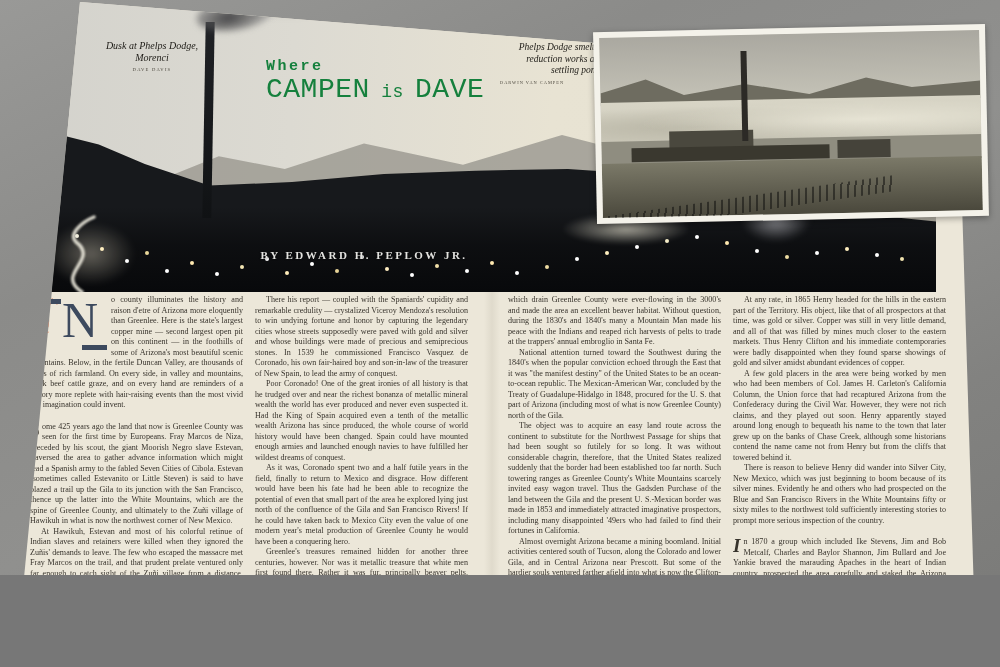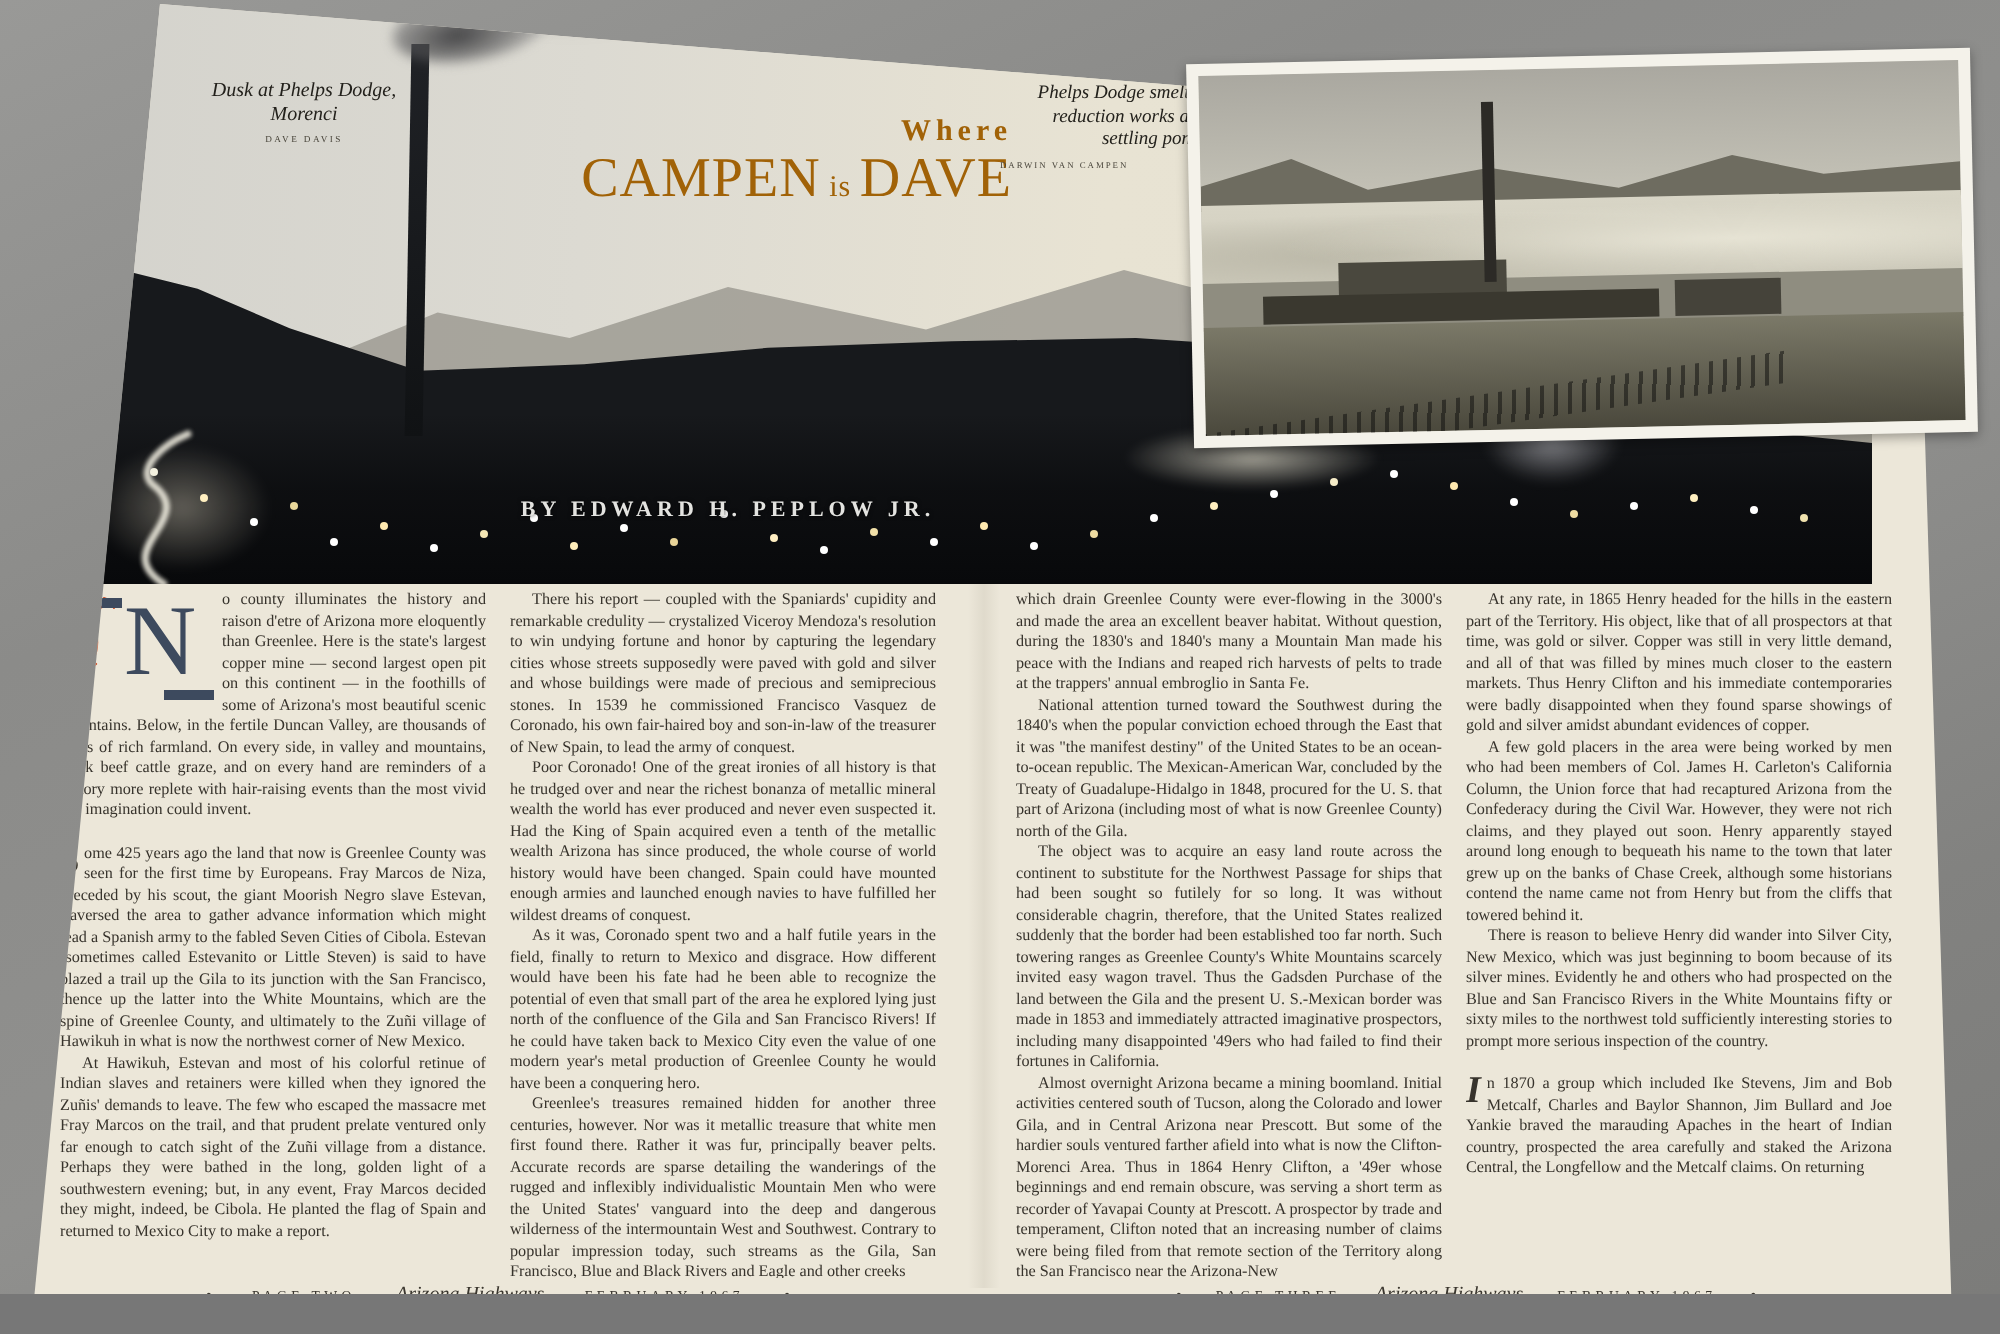--- a/index.html
+++ b/index.html
@@ -1,16 +1,16 @@
 <!DOCTYPE html>
 <html><head>
 <meta charset="utf-8">
 <style>
   html,body{margin:0;padding:0;background:#777;}
-  #scene{position:relative;width:1000px;height:647px;overflow:hidden;
+  #scene{position:relative;width:1000px;height:575px;overflow:hidden;
          background:linear-gradient(155deg,#999997 0%,#8b8b89 30%,#90908e 55%,#828280 80%,#7c7c7a 100%);
          font-family:"Liberation Serif",serif;}
   
   #page{position:absolute;inset:0;background:#ece7d9;
         clip-path:polygon(80px 2px,958px 72px,976px 660px,16px 660px);}
   
   #dusk{position:absolute;left:16px;top:0;width:920px;height:292px;overflow:hidden;}
   .sky{position:absolute;inset:0;background:linear-gradient(93deg,#d3d2cc 0%,#dcdad2 30%,#e8e3d3 58%,#e6e1d1 100%);}
   .far-ridge{position:absolute;left:150px;top:118px;width:660px;height:85px;background:#9d9b93;opacity:.85;
      clip-path:polygon(0 70%,8% 45%,18% 60%,30% 30%,45% 55%,60% 20%,75% 50%,90% 35%,100% 60%,100% 100%,0 100%);}
@@ -41,24 +41,24 @@
       500px 272px 0 1px #ffffff,530px 266px 0 1px #eedca2,560px 258px 0 1px #ffffff,
       590px 252px 0 1px #ffefc0,620px 246px 0 1px #ffffff,650px 240px 0 1px #f5ecc8,
       680px 236px 0 1px #ffffff,710px 242px 0 1px #ffe9b0,740px 250px 0 1px #ffffff,
       770px 256px 0 1px #eedca2,800px 252px 0 1px #ffffff,830px 248px 0 1px #ffefc0,
       860px 254px 0 1px #ffffff,885px 258px 0 1px #f0e2ae;}
   .road{position:absolute;left:36px;top:212px;}
   
   .cap-left{position:absolute;left:72px;top:40px;width:128px;text-align:center;color:#23211c;}
   .cap-left .t{font-style:italic;font-size:10px;line-height:12px;}
   .cap-left .c{font-size:4.6px;letter-spacing:1.2px;margin-top:3px;color:#4a463c;}
-  .headline{position:absolute;left:250px;top:58px;width:240px;text-align:right;color:#a16207;}
+  .headline{position:absolute;left:250px;top:58px;width:240px;text-align:left;color:#15803d;font-family:Liberation Mono, monospace;}
   .headline .pre{font-size:15px;font-weight:bold;letter-spacing:2.5px;}
   .headline .main{font-size:28px;letter-spacing:.5px;line-height:30px;white-space:nowrap;}
-  .headline .mid{font-size:15px;}
+  .headline .mid{font-size:18px;}
   .cap-right{position:absolute;left:484px;top:42px;width:104px;text-align:right;color:#23211c;}
   .cap-right .t{font-style:italic;font-size:9.5px;line-height:11.5px;}
   .cap-right .c{font-size:4.4px;letter-spacing:1px;margin-top:3px;text-align:left;color:#4a463c;}
   .byline{position:absolute;left:178px;top:249px;width:340px;text-align:center;color:#e3e3e0;
      font-size:11px;font-weight:bold;letter-spacing:2.5px;text-shadow:0 0 2px rgba(0,0,0,.8);}
   
   #inset{position:absolute;left:595px;top:28px;width:392px;height:192px;background:#f4f2ea;
      padding:6px;box-sizing:border-box;transform:rotate(-1.2deg);box-shadow:0 2px 6px rgba(0,0,0,.35);}
   #inset .inner{position:relative;width:100%;height:100%;overflow:hidden;background:#c4c2b8;}
   .i-sky{position:absolute;left:0;top:0;width:100%;height:38%;background:linear-gradient(#aaa8a0,#c6c4b8);}

